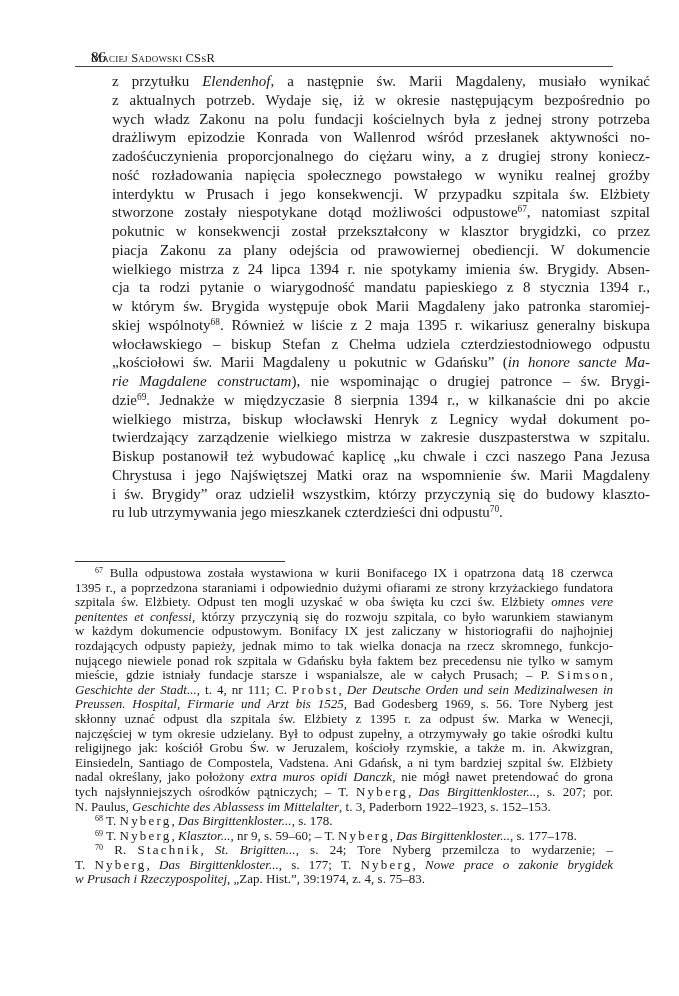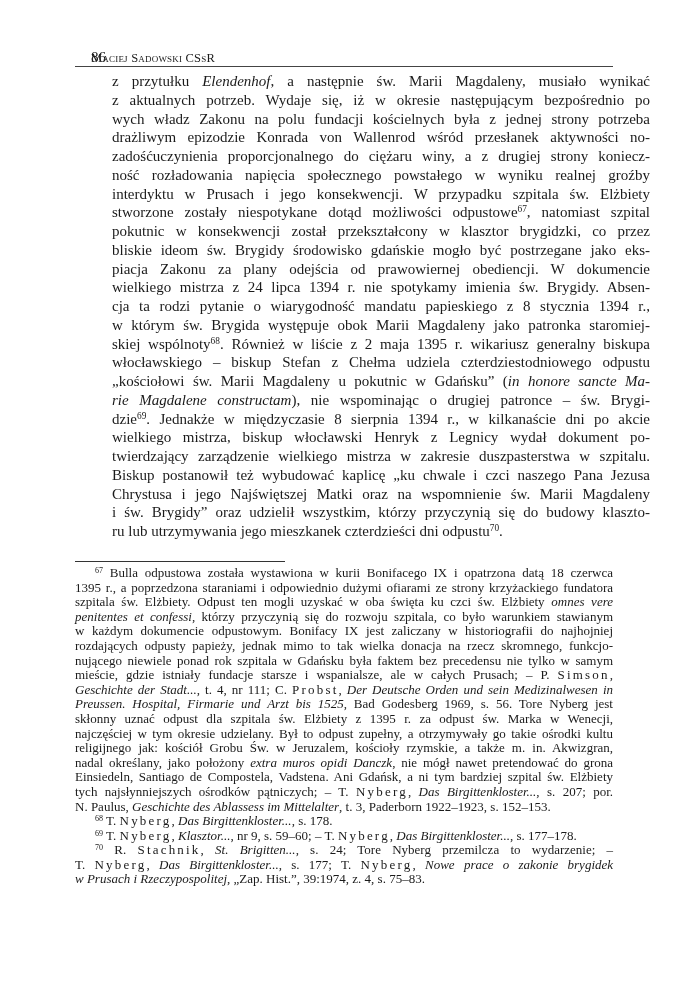--- a/index.html
+++ b/index.html
@@ -37,21 +37,20 @@
   <div class="body-text" id="body-text">
       <span class="ln"><span>z przytułku </span><i>Elendenhof</i><span>, a następnie św. Marii Magdaleny, musiało wynikać</span></span>
       <span class="ln"><span>z aktualnych potrzeb. Wydaje się, iż w okresie następującym bezpośrednio po</span></span>
       <span class="ln"><span>wych władz Zakonu na polu fundacji kościelnych była z jednej strony potrzeba</span></span>
       <span class="ln"><span>drażliwym epizodzie Konrada von Wallenrod wśród przesłanek aktywności no-</span></span>
       <span class="ln"><span>zadośćuczynienia proporcjonalnego do ciężaru winy, a z drugiej strony koniecz-</span></span>
       <span class="ln"><span>ność rozładowania napięcia społecznego powstałego w wyniku realnej groźby</span></span>
       <span class="ln"><span>interdyktu w Prusach i jego konsekwencji. W przypadku szpitala św. Elżbiety</span></span>
       <span class="ln"><span>stworzone zostały niespotykane dotąd możliwości odpustowe</span><sup>67</sup><span>, natomiast szpital</span></span>
       <span class="ln"><span>pokutnic w konsekwencji został przekształcony w klasztor brygidzki, co przez</span></span>
-      <span class="ln"><span>bliskie ideom św. Brygidy środowisko gdańskie mogło być postrzegane jako eks-</span></span>
       <span class="ln"><span>piacja Zakonu za plany odejścia od prawowiernej obediencji. W dokumencie</span></span>
       <span class="ln"><span>wielkiego mistrza z 24 lipca 1394 r. nie spotykamy imienia św. Brygidy. Absen-</span></span>
       <span class="ln"><span>cja ta rodzi pytanie o wiarygodność mandatu papieskiego z 8 stycznia 1394 r.,</span></span>
       <span class="ln"><span>w którym św. Brygida występuje obok Marii Magdaleny jako patronka staromiej-</span></span>
       <span class="ln"><span>skiej wspólnoty</span><sup>68</sup><span>. Również w liście z 2 maja 1395 r. wikariusz generalny biskupa</span></span>
       <span class="ln"><span>włocławskiego – biskup Stefan z Chełma udziela czterdziestodniowego odpustu</span></span>
       <span class="ln"><span>„kościołowi św. Marii Magdaleny u pokutnic w Gdańsku” (</span><i>in honore sancte Ma-</i></span>
       <span class="ln"><i>rie Magdalene constructam</i><span>), nie wspominając o drugiej patronce – św. Brygi-</span></span>
       <span class="ln"><span>dzie</span><sup>69</sup><span>. Jednakże w międzyczasie 8 sierpnia 1394 r., w kilkanaście dni po akcie</span></span>
       <span class="ln"><span>wielkiego mistrza, biskup włocławski Henryk z Legnicy wydał dokument po-</span></span>
@@ -70,22 +69,22 @@
       <span class="ln"><i>penitentes et confessi</i><span>, którzy przyczynią się do rozwoju szpitala, co było warunkiem stawianym</span></span>
       <span class="ln"><span>w każdym dokumencie odpustowym. Bonifacy IX jest zaliczany w historiografii do najhojniej</span></span>
       <span class="ln"><span>rozdających odpusty papieży, jednak mimo to tak wielka donacja na rzecz skromnego, funkcjo-</span></span>
       <span class="ln"><span>nującego niewiele ponad rok szpitala w Gdańsku była faktem bez precedensu nie tylko w samym</span></span>
       <span class="ln"><span>mieście, gdzie istniały fundacje starsze i wspanialsze, ale w całych Prusach; – P. </span><span class="sp">Simson</span><span>,</span></span>
       <span class="ln"><i>Geschichte der Stadt...</i><span>, t. 4, nr 111; C. </span><span class="sp">Probst</span><span>, </span><i>Der Deutsche Orden und sein Medizinalwesen in</i></span>
       <span class="ln"><i>Preussen. Hospital, Firmarie und Arzt bis 1525</i><span>, Bad Godesberg 1969, s. 56. Tore Nyberg jest</span></span>
       <span class="ln"><span>skłonny uznać odpust dla szpitala św. Elżbiety z 1395 r. za odpust św. Marka w Wenecji,</span></span>
       <span class="ln"><span>najczęściej w tym okresie udzielany. Był to odpust zupełny, a otrzymywały go takie ośrodki kultu</span></span>
       <span class="ln"><span>religijnego jak: kościół Grobu Św. w Jeruzalem, kościoły rzymskie, a także m. in. Akwizgran,</span></span>
+      <span class="ln"><span>Einsiedeln, Santiago de Compostela, Vadstena. Ani Gdańsk, a ni tym bardziej szpital św. Elżbiety</span></span>
       <span class="ln"><span>nadal określany, jako położony </span><i>extra muros opidi Danczk</i><span>, nie mógł nawet pretendować do grona</span></span>
-      <span class="ln"><span>Einsiedeln, Santiago de Compostela, Vadstena. Ani Gdańsk, a ni tym bardziej szpital św. Elżbiety</span></span>
       <span class="ln"><span>tych najsłynniejszych ośrodków pątniczych; – T. </span><span class="sp">Nyberg</span><span>, </span><i>Das Birgittenkloster...</i><span>, s. 207; por.</span></span>
       <span class="ln last"><span>N. Paulus, </span><i>Geschichte des Ablassess im Mittelalter</i><span>, t. 3, Paderborn 1922–1923, s. 152–153.</span></span>
       <span class="ln last ind"><sup>68</sup><span> T. </span><span class="sp">Nyberg</span><span>, </span><i>Das Birgittenkloster...</i><span>, s. 178.</span></span>
       <span class="ln last ind"><sup>69</sup><span> T. </span><span class="sp">Nyberg</span><span>, </span><i>Klasztor...</i><span>, nr 9, s. 59–60; – T. </span><span class="sp">Nyberg</span><span>, </span><i>Das Birgittenkloster...</i><span>, s. 177–178.</span></span>
       <span class="ln ind"><sup>70</sup><span> R. </span><span class="sp">Stachnik</span><span>, </span><i>St. Brigitten...</i><span>, s. 24; Tore Nyberg przemilcza to wydarzenie; –</span></span>
       <span class="ln"><span>T. </span><span class="sp">Nyberg</span><span>, </span><i>Das Birgittenkloster...</i><span>, s. 177; T. </span><span class="sp">Nyberg</span><span>, </span><i>Nowe prace o zakonie brygidek</i></span>
       <span class="ln last"><i>w Prusach i Rzeczypospolitej</i><span>, „Zap. Hist.”, 39:1974, z. 4, s. 75–83.</span></span>
     </div>
 </div>
 

